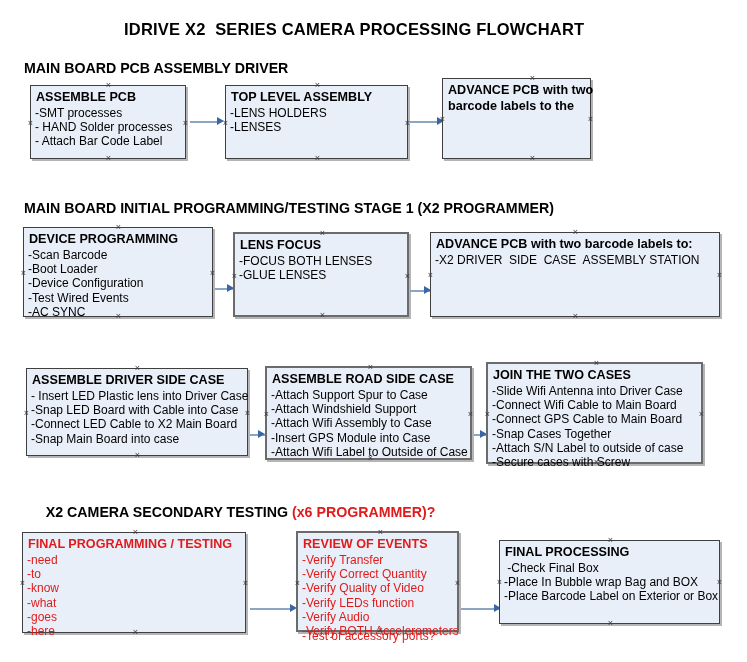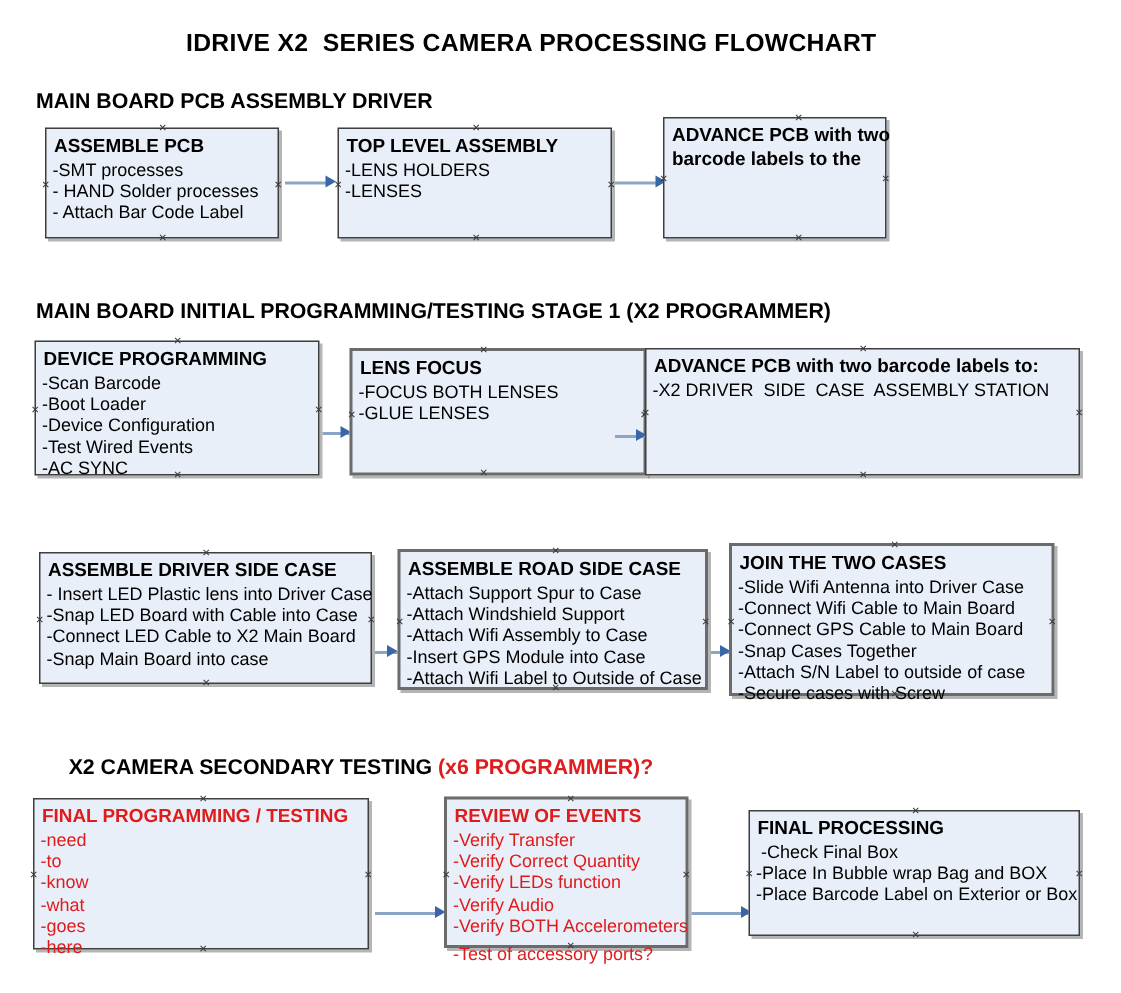--- a/index.html
+++ b/index.html
@@ -139,21 +139,21 @@
     <div class="box-line">-AC SYNC</div>
     <span class="hx" style="left:91px;top:-4px;"></span>
     <span class="hx" style="left:91px;bottom:-4px;"></span>
     <span class="hx" style="left:-4px;top:42px;"></span>
     <span class="hx" style="right:-4px;top:42px;"></span>
   </div>
 
   <div class="conn" style="left:215px;top:288px;width:20px;"></div>
   <div class="arrow" style="left:227px;top:284px;"></div>
 
-  <div class="box thick" style="left:233px;top:232px;width:198px;height:85px;">
+  <div class="box thick" style="left:233px;top:232px;width:176px;height:85px;">
     <div class="box-title">LENS FOCUS</div>
     <div class="box-line">-FOCUS BOTH LENSES</div>
     <div class="box-line">-GLUE LENSES</div>
     <span class="hx" style="left:84px;top:-4px;"></span>
     <span class="hx" style="left:84px;bottom:-4px;"></span>
     <span class="hx" style="left:-4px;top:39px;"></span>
     <span class="hx" style="right:-4px;top:39px;"></span>
   </div>
 
   <div class="conn" style="left:410px;top:290px;width:22px;"></div>
@@ -232,20 +232,21 @@
     <span class="hx" style="right:-4px;top:47px;"></span>
   </div>
 
   <div class="conn" style="left:250px;top:608px;width:44px;"></div>
   <div class="arrow" style="left:290px;top:604px;"></div>
 
   <div class="box thick red" style="left:296px;top:531px;width:163px;height:101px;">
     <div class="box-title">REVIEW OF EVENTS</div>
     <div class="box-line">-Verify Transfer</div>
     <div class="box-line">-Verify Correct Quantity</div>
+    <div class="box-line">-Verify Quality of Video</div>
     <div class="box-line">-Verify LEDs function</div>
     <div class="box-line">-Verify Audio</div>
     <div class="box-line">-Verify BOTH Accelerometers</div>
     <div class="box-line overflow">-Test of accessory ports?</div>
     <span class="hx" style="left:79px;top:-4px;"></span>
     <span class="hx" style="left:79px;bottom:-4px;"></span>
     <span class="hx" style="left:-4px;top:47px;"></span>
     <span class="hx" style="right:-4px;top:47px;"></span>
   </div>
 

